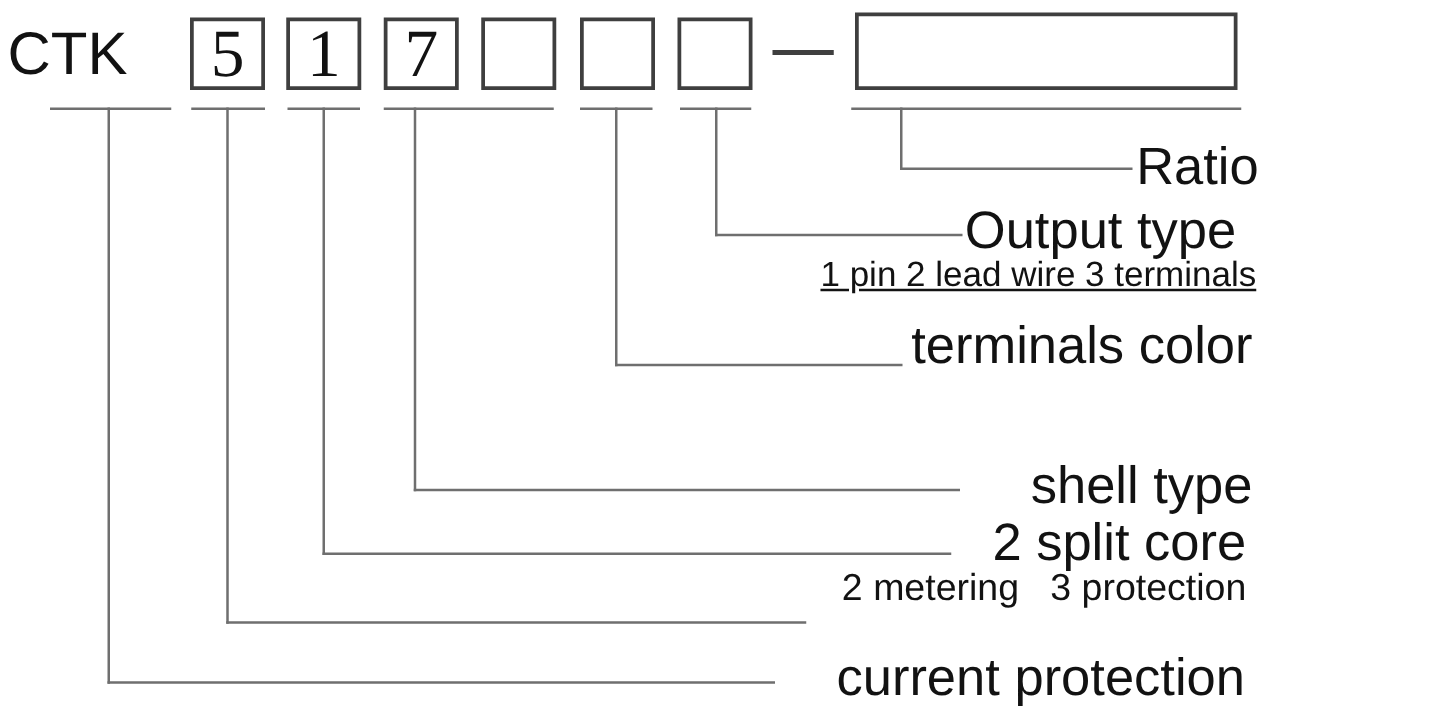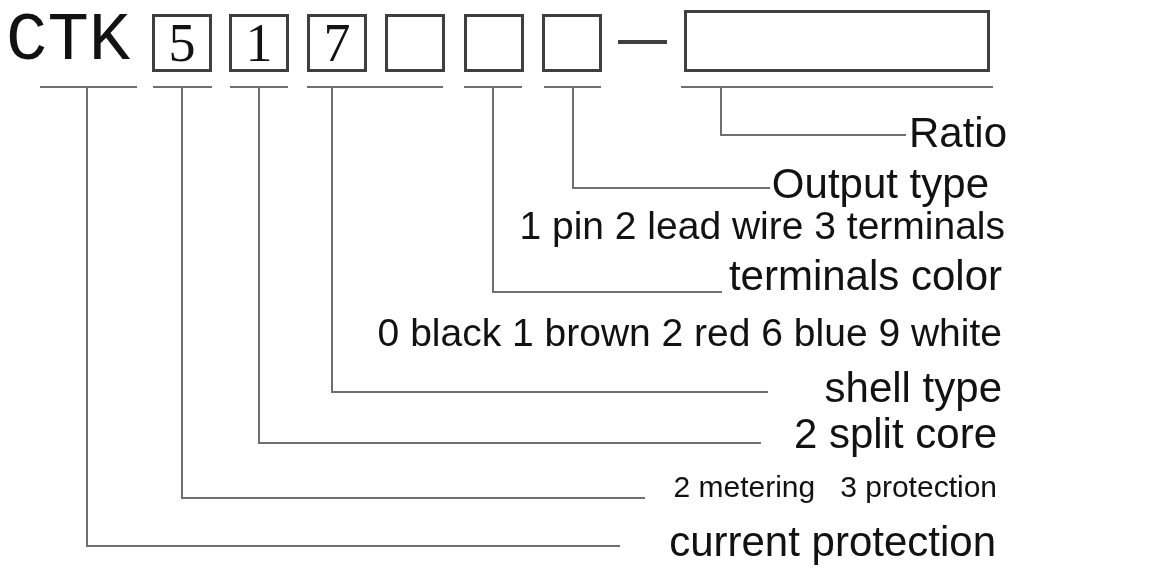--- a/index.html
+++ b/index.html
@@ -4,23 +4,23 @@
 <style>
   html,body{margin:0;padding:0;background:#fff;}
   .canvas{
     position:relative;width:1149px;height:578px;
     background:var(--background,#ffffff);
     color:var(--text,#121212);
     font-family:"Liberation Sans",sans-serif;
     overflow:hidden;
   }
   .prefix{
-    position:absolute;left:6px;top:7px;
-    font-family:Liberation Mono, monospace;
-    font-size:69px;line-height:1;color:var(--text,#121212);
+    position:absolute;left:6px;top:20px;
+    font-family:Liberation Sans, sans-serif;
+    font-size:48px;line-height:1;color:var(--text,#121212);
   }
   .box{
     position:absolute;box-sizing:border-box;
     border:3px solid var(--box-border,#3f3f3f);
     background:#ffffff;
     display:flex;align-items:center;justify-content:center;
     font-family:"Liberation Serif",serif;
     font-size:54px;line-height:1;color:var(--text,#121212);
   }
   .box.small{top:14px;width:60px;height:58px;}
@@ -28,21 +28,21 @@
   .b1{left:152px}.b2{left:229px}.b3{left:307px}
   .b4{left:385px}.b5{left:464px}.b6{left:542px}
   .dash{position:absolute;left:618px;top:40px;width:49px;height:4px;background:var(--box-border,#4a4a4a);}
   .hline,.vline{position:absolute;background:var(--line,#6f6f6f);}
   .hline{height:2px;}
   .vline{width:2px;}
   .lbl{
     position:absolute;line-height:1;white-space:pre;
     font-size:42px;text-align:right;color:var(--text,#121212);
   }
-  .lbl.small{font-size:39px;}
+  .lbl.small{font-size:28px;text-decoration:underline;}
   .lbl.tiny{font-size:30px;}
 </style>
 </head>
 <body>
 
 <div class="canvas">
 
   <div class="prefix">CTK</div>
   <div class="box small b1">
       <span>5</span>
@@ -88,19 +88,18 @@
   <div class="hline" style="left:492px;top:291px;width:230px;"></div>
   <div class="hline" style="left:331px;top:391px;width:437px;"></div>
   <div class="hline" style="left:258px;top:442px;width:503px;"></div>
   <div class="hline" style="left:181px;top:497px;width:464px;"></div>
   <div class="hline" style="left:86px;top:545px;width:534px;"></div>
 
   <div class="lbl" style="right:142px;top:112px;">Ratio</div>
   <div class="lbl" style="right:160px;top:163px;">Output type</div>
   <div class="lbl small" style="right:144px;top:206px;">1 pin 2 lead wire 3 terminals</div>
   <div class="lbl" style="right:147px;top:255px;">terminals color</div>
-  <div class="lbl small" style="right:147px;top:313px;">0 black 1 brown 2 red 6 blue 9 white</div>
   <div class="lbl" style="right:147px;top:367px;">shell type</div>
   <div class="lbl" style="right:152px;top:413px;">2 split core</div>
-  <div class="lbl tiny" style="right:152px;top:472px;">2 metering   3 protection</div>
+  <div class="lbl tiny" style="right:152px;top:456px;">2 metering   3 protection</div>
   <div class="lbl" style="right:153px;top:521px;">current protection</div>
 
 </div>
 
 </body></html>

